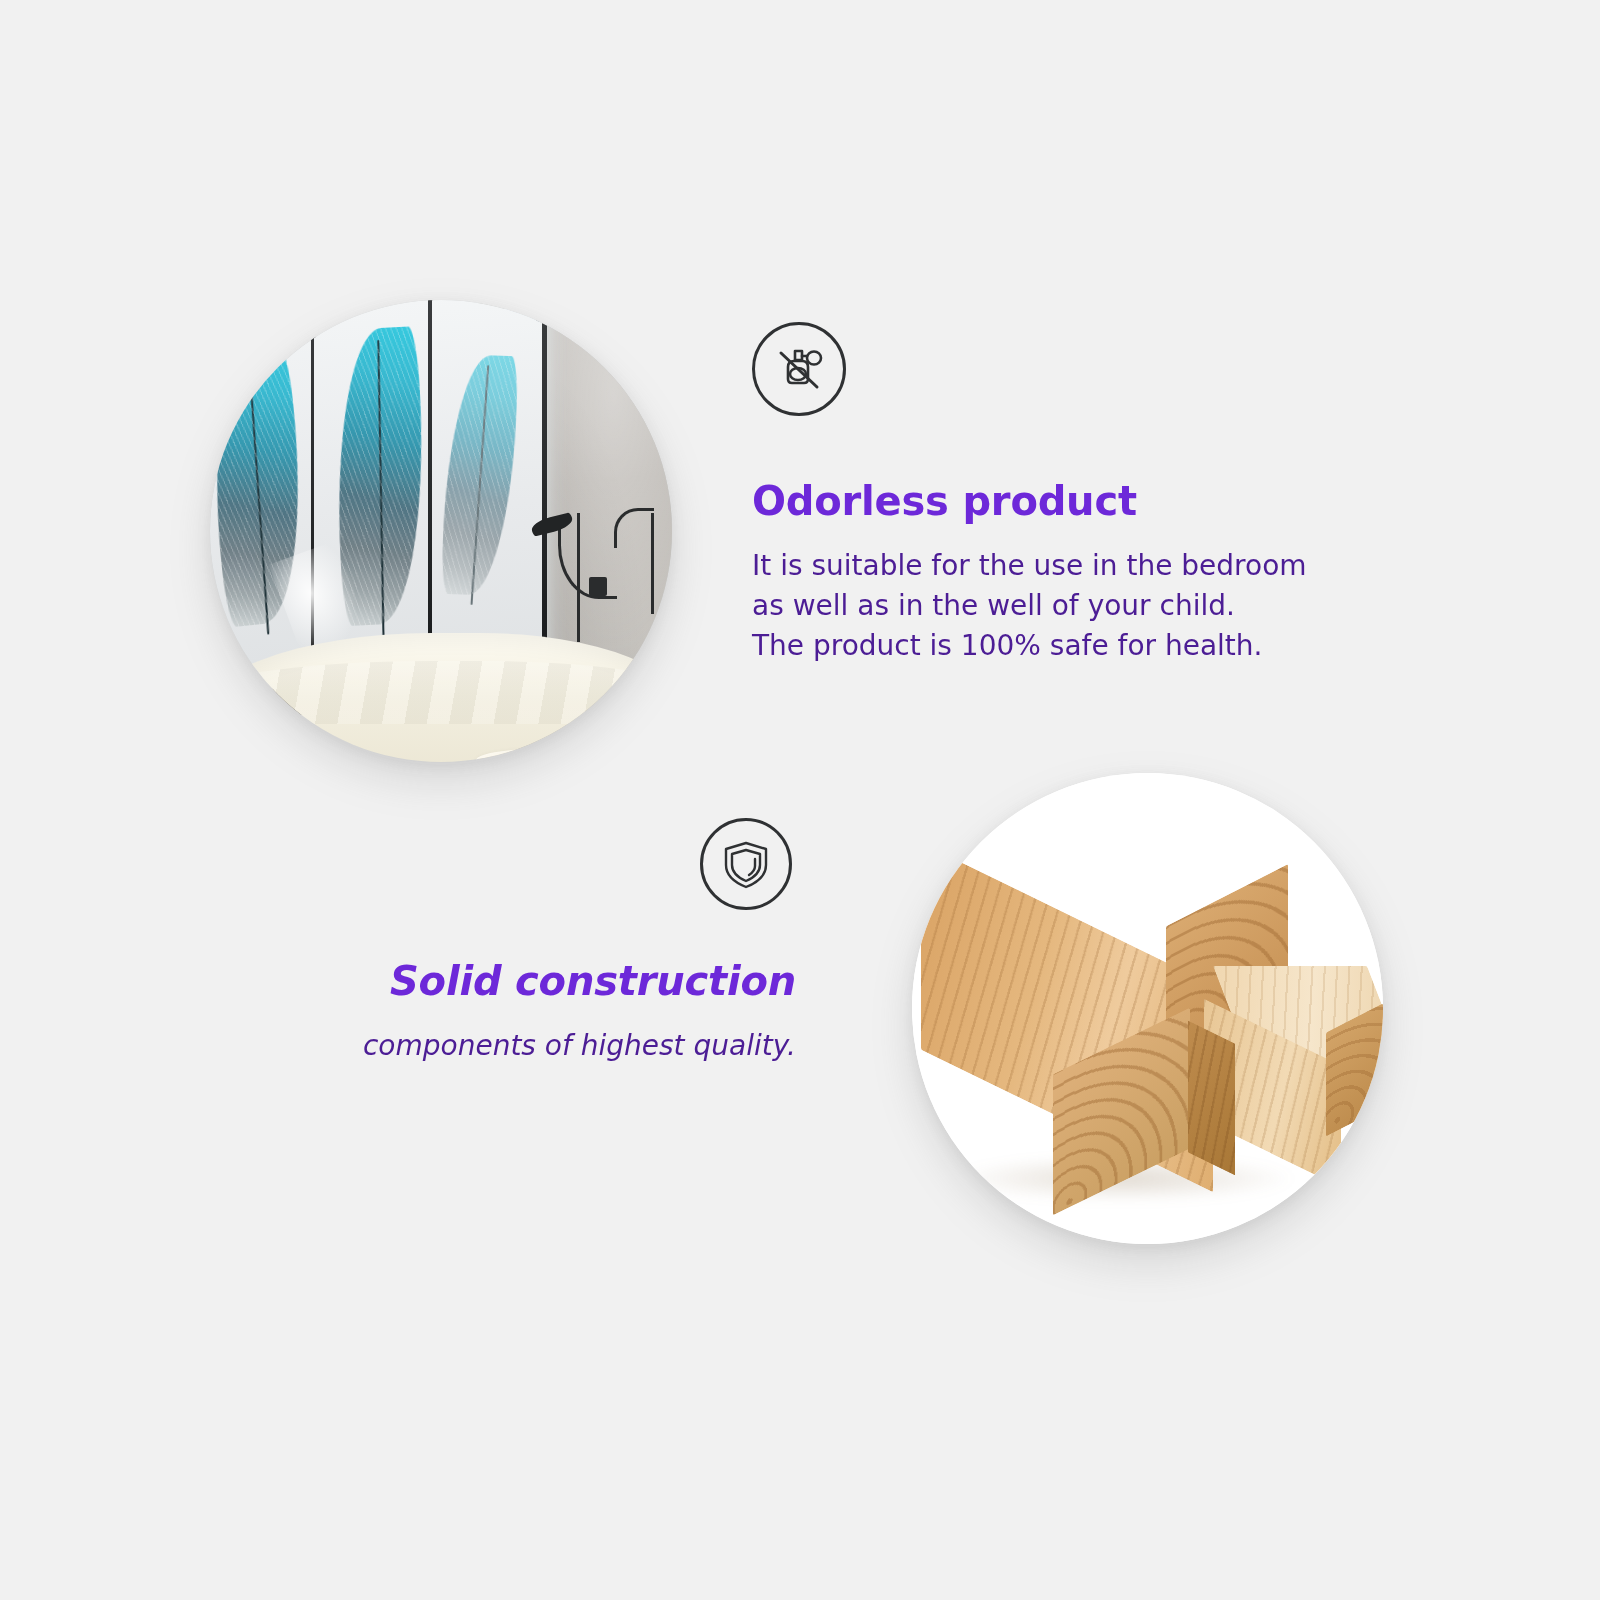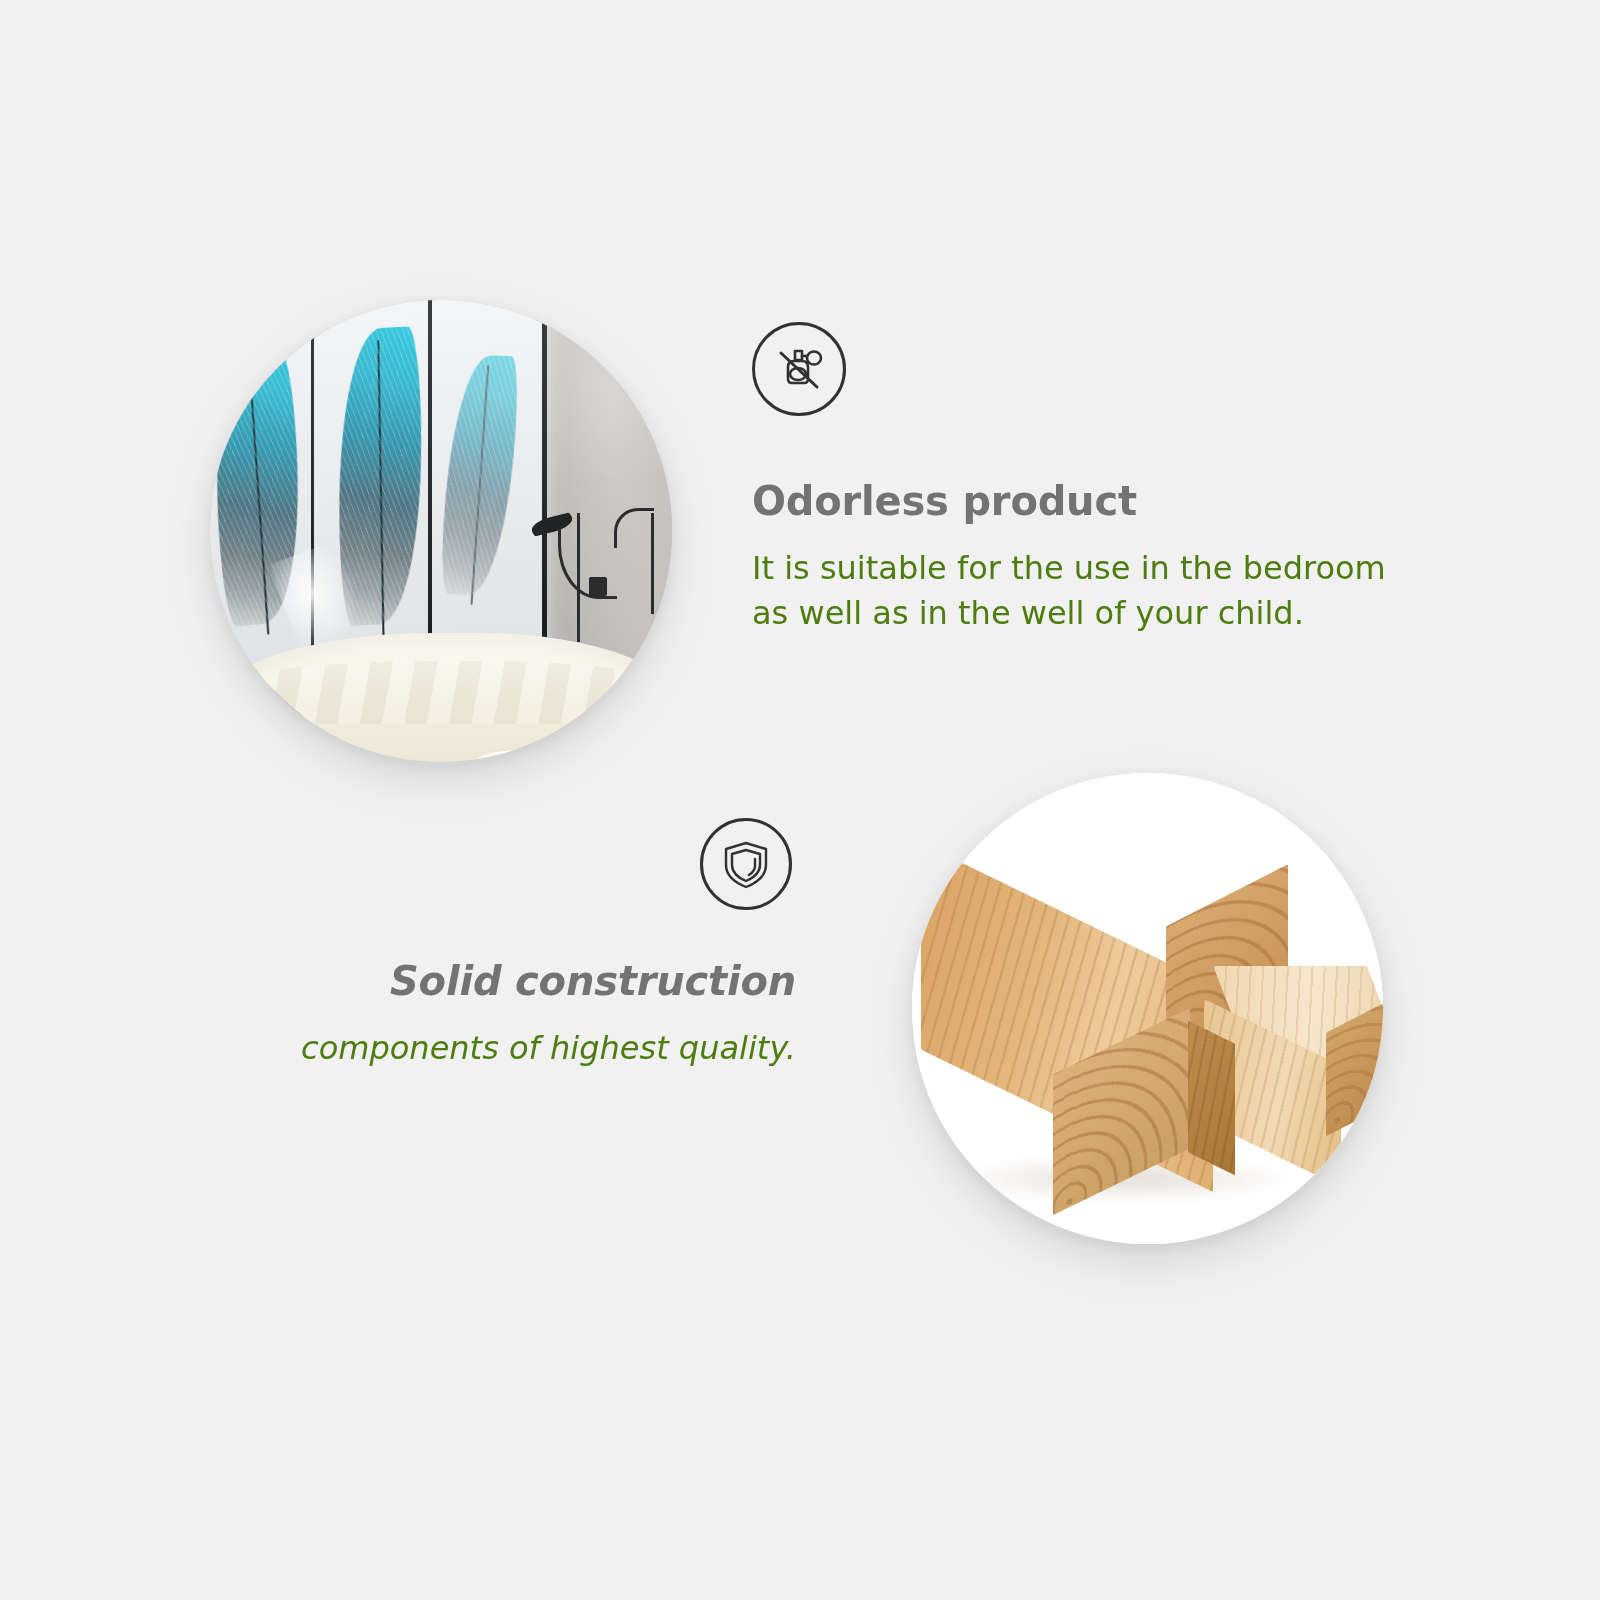--- a/index.html
+++ b/index.html
@@ -377,30 +377,30 @@
     left: 200px;
     top: 958px;
     width: 596px;
     text-align: right;
     font-style: italic;
   }
 
   .feature-title {
     font-size: 40px;
     font-weight: 700;
-    color: #737373;
+    color: #6d28d9;
     letter-spacing: -0.2px;
     line-height: 1.15;
     margin: 0 0 22px 0;
     white-space: nowrap;
   }
   .feature-body {
-    font-size: 32px;
+    font-size: 28px;
     font-weight: 400;
-    color: #4d7c0f;
+    color: #4c1d95;
     line-height: 1.42;
     margin: 0;
   }
   .feature-body .line { display: block; white-space: nowrap; }
 </style>
 </head>
 <body>
 
 <div class="stage">
 
@@ -457,20 +457,21 @@
         <path d="M14 16 L50 50" stroke-width="3"></path>
       </g>
     </svg>
   </div>
 
   <div class="feature-text" id="odorless-text">
     <h2 class="feature-title">Odorless product</h2>
     <p class="feature-body">
       <span class="line">It is suitable for the use in the bedroom</span>
       <span class="line">as well as in the well of your child.</span>
+      <span class="line">The product is 100% safe for health.</span>
     </p>
   </div>
 
   <div class="icon-circle" id="solid-icon">
     <svg width="58" height="58" viewBox="0 0 58 58">
       <g fill="none" stroke="#2f3133" stroke-width="2.4" stroke-linecap="round" stroke-linejoin="round">
         <path d="M29 8 L49 14 V30 q0 14 -20 22 Q9 44 9 30 V14 Z"></path>
         <path d="M29 15 L43 19 V30 q0 10 -14 16 Q15 40 15 30 V19 Z"></path>
         <path d="M38 24 V31 q0 5 -6 9"></path>
       </g>

